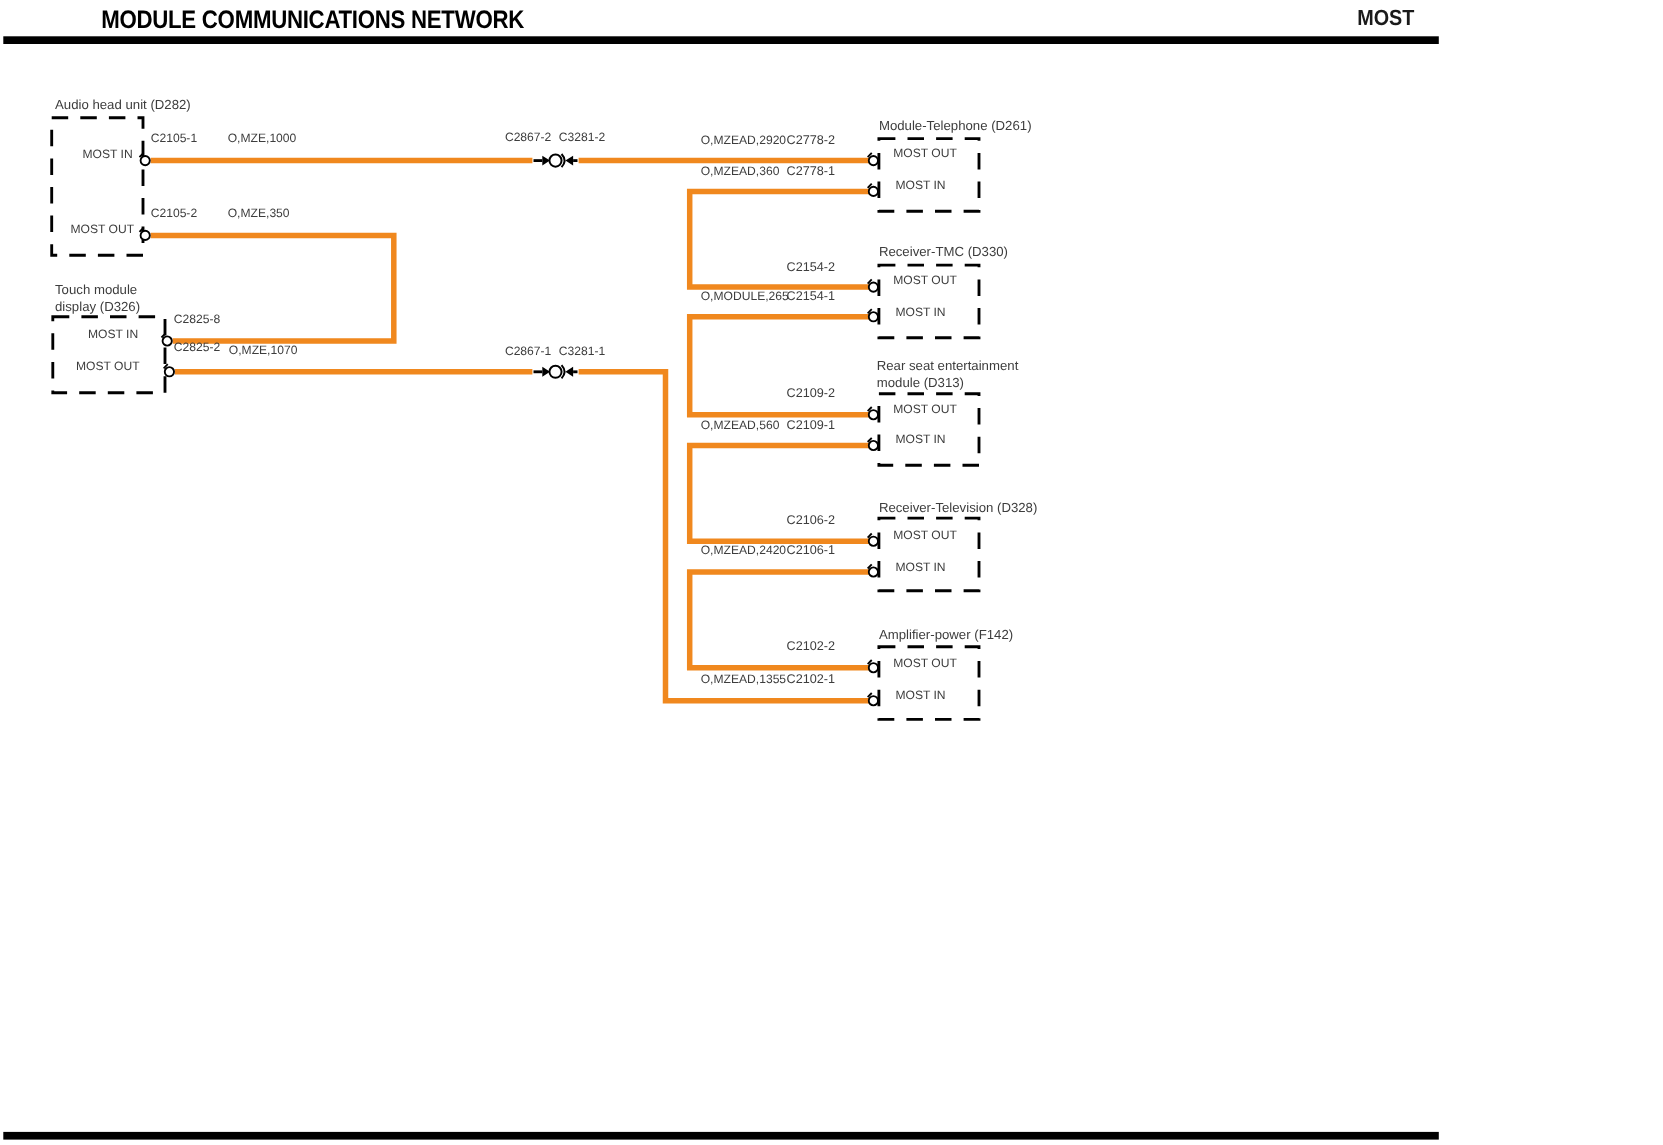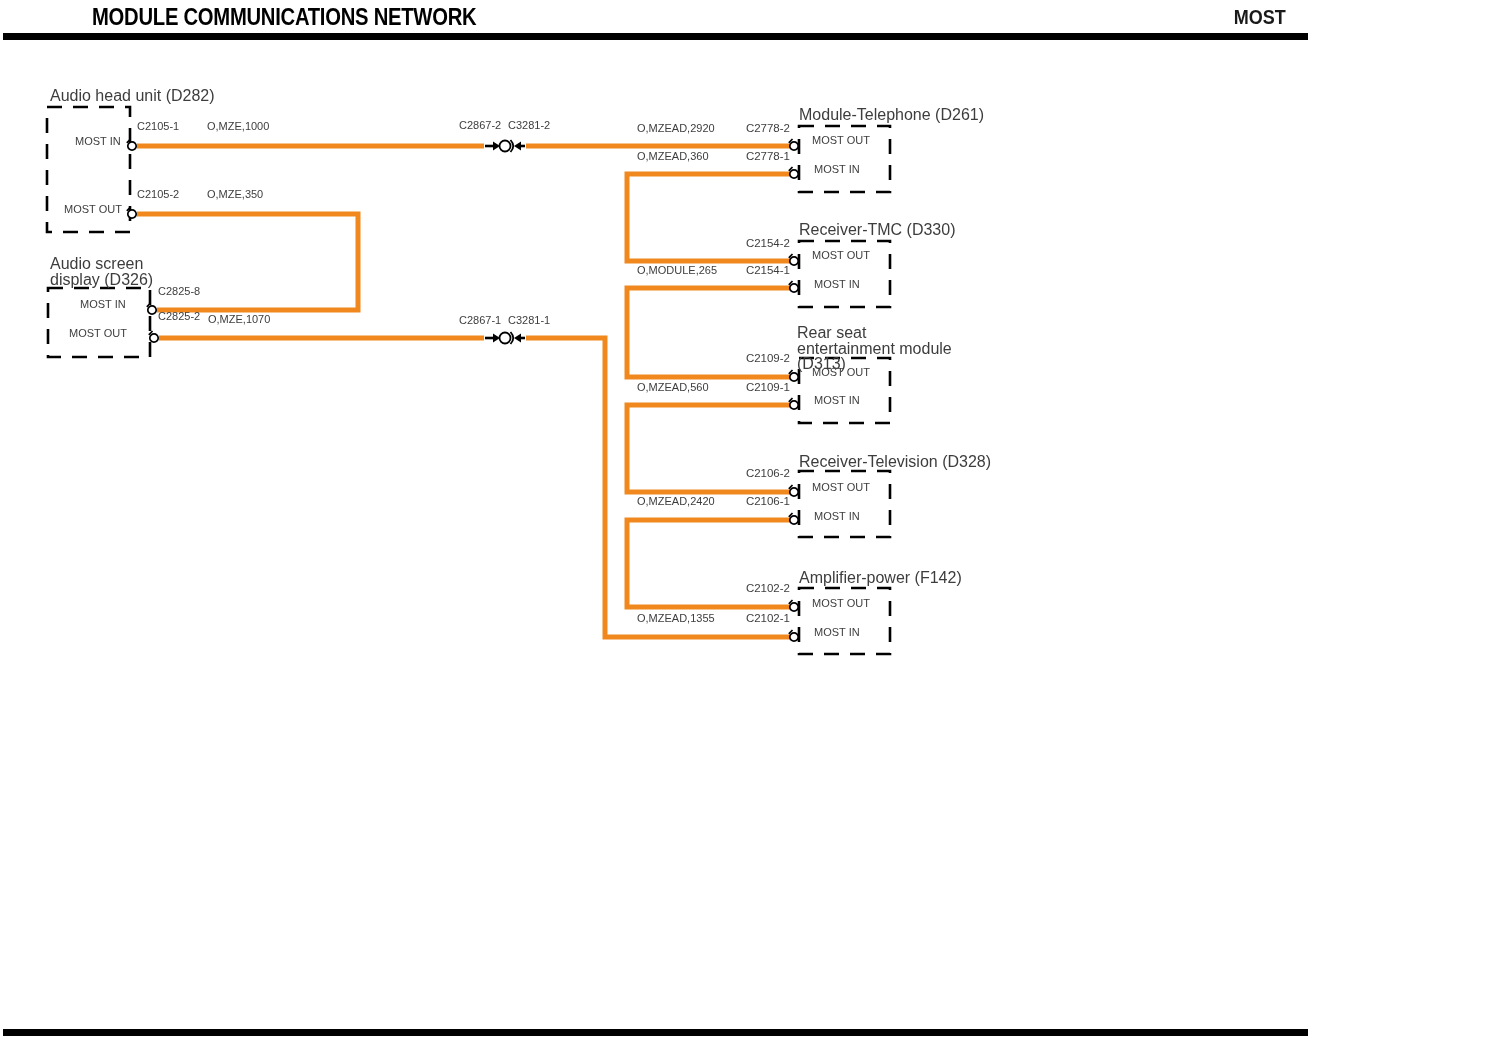--- a/index.html
+++ b/index.html
@@ -4,22 +4,22 @@
 <style>
   html,body{margin:0;padding:0;background:#fff;}
   #page{position:relative;width:1308px;height:1041px;background:#fff;overflow:hidden;
         font-family:"Liberation Sans",sans-serif;color:#3d3d3d;}
   .bar{position:absolute;left:3px;width:1488px;height:7px;background:#000;}
   #title{position:absolute;left:92px;top:4px;font-size:23px;font-weight:bold;color:#000;
          letter-spacing:-0.3px;transform:scaleX(0.88);transform-origin:left top;white-space:nowrap;}
   #corner{position:absolute;right:22px;top:6px;font-size:20px;font-weight:bold;color:#1a1a1a;
           transform:scaleX(0.9);transform-origin:right top;}
   .lbl{position:absolute;font-size:11px;white-space:nowrap;line-height:13px;}
-  .mname{position:absolute;font-size:16px;line-height:15.5px;}
-  .rconn{position:absolute;font-size:11.5px;width:75px;text-align:right;white-space:nowrap;line-height:13px;}
+  .mname{position:absolute;font-size:12px;line-height:15.5px;}
+  .rconn{position:absolute;font-size:11.5px;width:75px;white-space:nowrap;line-height:13px;}
   svg{position:absolute;left:0;top:0;}
 </style>
 </head>
 <body>
 
 <div id="page">
 
   <div id="title">MODULE COMMUNICATIONS NETWORK</div>
   <div id="corner">MOST</div>
   <div class="bar" style="top:33px"></div>
@@ -76,21 +76,21 @@
       <use href="#pin" x="794" y="492"></use>
       <use href="#pin" x="794" y="520"></use>
       <use href="#pin" x="794" y="607"></use>
       <use href="#pin" x="794" y="637"></use>
       <use href="#ilc" x="505" y="146"></use>
       <use href="#ilc" x="505" y="338"></use>
     </g>
   </svg>
 
   <div class="mname" style="left:50px;top:88px">Audio head unit (D282)</div>
-  <div class="mname" style="left:50px;top:256px;width:106px">Audio screen display (D326)</div>
+  <div class="mname" style="left:50px;top:256px;width:106px">Touch module display (D326)</div>
   <div class="mname" style="left:799px;top:107px">Module-Telephone (D261)</div>
   <div class="mname" style="left:799px;top:222px">Receiver-TMC (D330)</div>
   <div class="mname" style="left:797px;top:325px;width:165px">Rear seat entertainment module (D313)</div>
   <div class="mname" style="left:799px;top:454px">Receiver-Television (D328)</div>
   <div class="mname" style="left:799px;top:570px">Amplifier-power (F142)</div>
 
   <div class="lbl" style="left:75px;top:135px">MOST IN</div>
   <div class="lbl" style="left:64px;top:203px">MOST OUT</div>
   <div class="lbl" style="left:80px;top:298px">MOST IN</div>
   <div class="lbl" style="left:69px;top:327px">MOST OUT</div>

